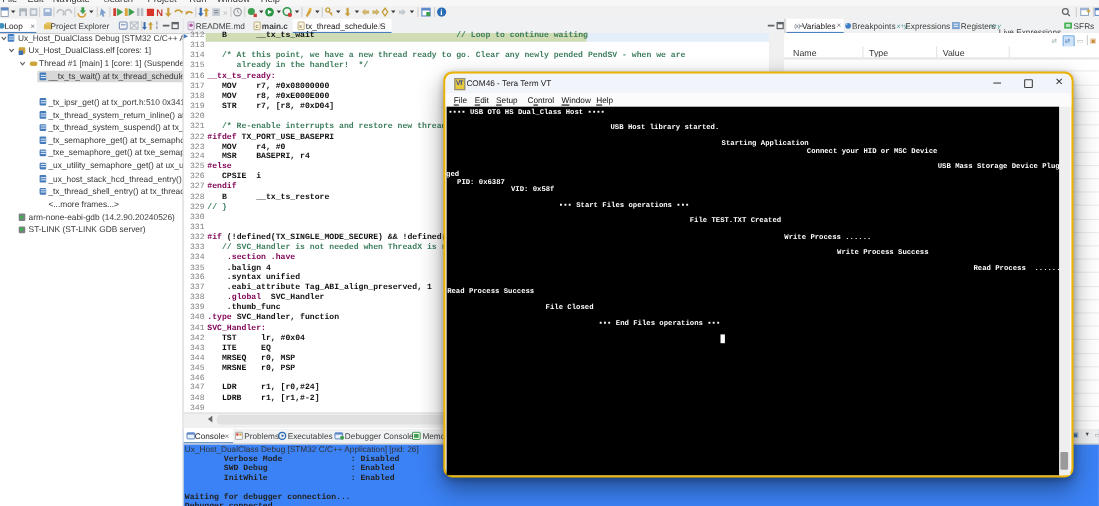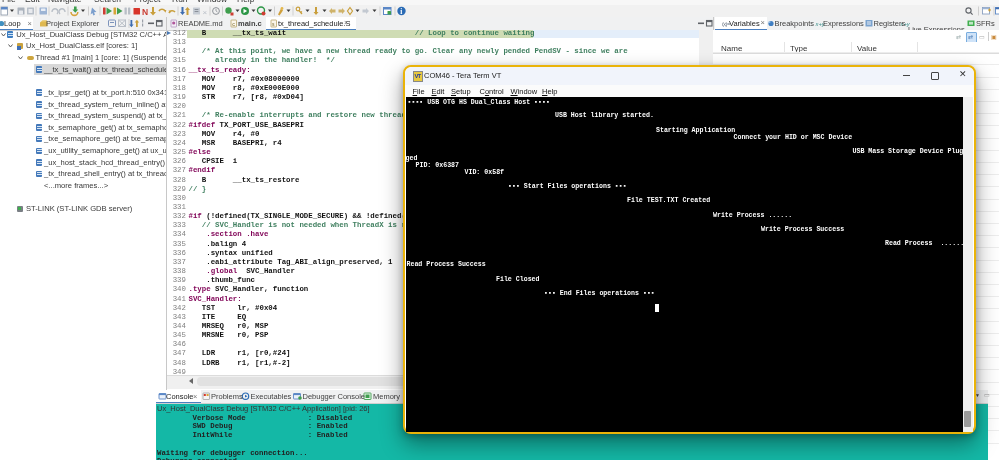--- a/index.html
+++ b/index.html
@@ -25,21 +25,21 @@
 #editor{left:167px;top:17px;width:546px;height:443px;background:#fff;}
 #gutter{position:absolute;left:0;top:12px;width:19px;text-align:right;font-size:7.4px;line-height:9.15px;color:#808080;}
 #code{position:absolute;left:21.5px;top:12px;font-size:7.4px;line-height:9.15px;color:#111;font-weight:bold;white-space:pre;margin:0;}
 .cg{color:#3f7f5f;}
 .cp{color:#7f0055;}
 #hlblue{left:188px;top:30.1px;width:511px;height:7.6px;background:#e4eefa;}
 #hlgreen{left:188px;top:30.1px;width:345px;height:7.6px;background:#cfdcb4;}
 
 #rpanel{left:713px;top:17px;width:286px;height:443px;background:#fff;}
 
-#console{left:156px;top:390px;width:832px;height:70px;background:#14b8a6;}
+#console{left:167px;top:390px;width:832px;height:70px;background:#3b82f6;}
 
 #tera{left:403px;top:65px;width:569px;height:365px;background:#fff;border:2px solid #eab308;border-radius:8px;box-shadow:0 10px 22px rgba(0,0,0,0.4),0 2px 6px rgba(0,0,0,0.25);}
 #tterm{position:absolute;left:1px;top:30px;width:557px;height:335px;background:#000;}
 #tterm div{position:absolute;color:#fff;font-family:"Liberation Mono",monospace;font-size:6.6px;font-weight:bold;white-space:pre;}
 </style>
 </head>
 <body>
 <div id="root">
 <div id="menubar" class="ab">
 <span style="left:2px">File</span>
@@ -265,20 +265,26 @@
 <div class="trow" style="top:138.2px;">
           <span class="tic" style="left:35.5px;background:#4479ba;border-radius:1px;">
             <span style="position:absolute;left:1px;top:1.5px;width:5px;height:1px;background:#d8e6f4"></span>
             <span style="position:absolute;left:1px;top:3.5px;width:5px;height:1px;background:#d8e6f4"></span>
           </span>
           <span class="txt" style="left:44px">_tx_thread_shell_entry() at tx_thread_she</span>
         </div>
 <div class="trow" style="top:149.9px;">
           <span class="txt" style="left:44px">&lt;...more frames...&gt;</span>
         </div>
+<div class="trow" style="top:161.5px;">
+          <span class="tic" style="left:16.5px;background:#7a7f85;border-radius:1px;">
+            <span style="position:absolute;left:1.5px;top:1.5px;width:3px;height:3px;background:#3fae4e"></span>
+          </span>
+          <span class="txt" style="left:26px">arm-none-eabi-gdb (14.2.90.20240526)</span>
+        </div>
 <div class="trow" style="top:173.1px;">
           <span class="tic" style="left:16.5px;background:#7a7f85;border-radius:1px;">
             <span style="position:absolute;left:1.5px;top:1.5px;width:3px;height:3px;background:#3fae4e"></span>
           </span>
           <span class="txt" style="left:26px">ST-LINK (ST-LINK GDB server)</span>
         </div>
 </div>
 </div>
 <div id="editor" class="ab">
 <div class="tabbar ab" style="left:0;top:0;width:546px;">
@@ -341,21 +347,21 @@
 342
 343
 344
 345
 346
 347
 348
 349</pre>
 <pre class="ab mono" id="code" style="margin:0;">   B      __tx_ts_wait                             <span class="cg">// Loop to continue waiting</span>
 
-<span class="cg">   /* At this point, we have a new thread ready to go. Clear any newly pended PendSV - since we are</span>
+<span class="cg">   /* At this point, we have a new thread ready to go. Clear any newly pended PendSV - when we are</span>
 <span class="cg">      already in the handler!  */</span>
 <span class="cp">__tx_ts_ready:</span>
    MOV    r7, #0x08000000
    MOV    r8, #0xE000E000
    STR    r7, [r8, #0xD04]
 
 <span class="cg">   /* Re-enable interrupts and restore new thread. */</span>
 <span class="cp">#ifdef</span> TX_PORT_USE_BASEPRI
    MOV    r4, #0
    MSR    BASEPRI, r4

